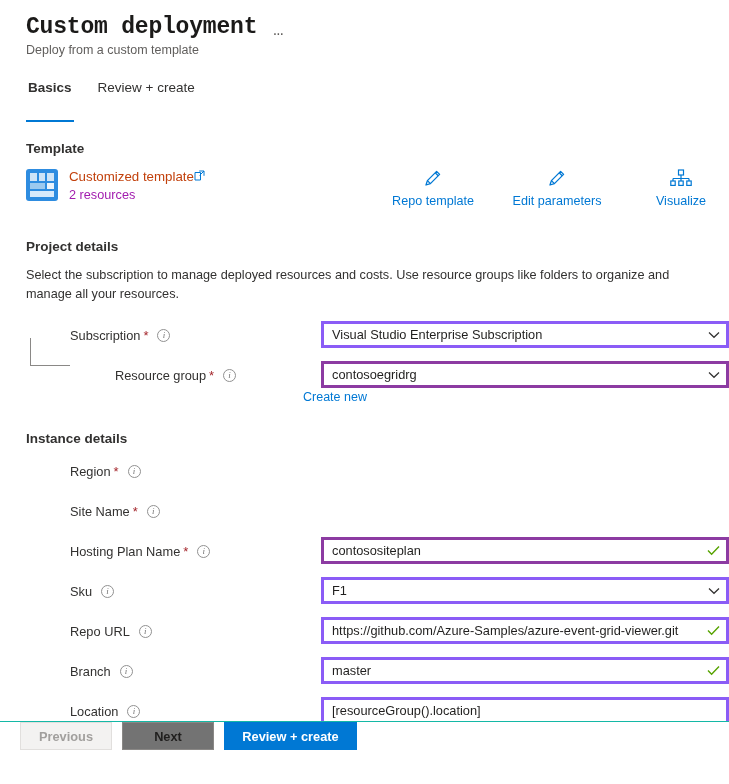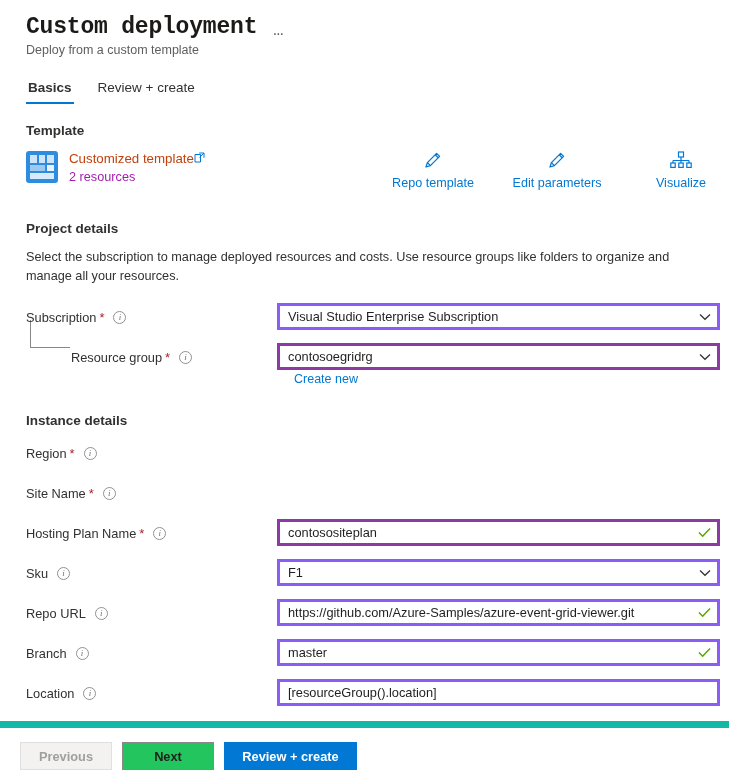--- a/index.html
+++ b/index.html
@@ -40,21 +40,21 @@
 
   
   .tabs {
     display: flex;
     gap: 22px;
     margin: 21px 0 0 26px;
   }
   .tab {
     font-size: 13.5px;
     color: #323130;
-    padding: 2px 2px 7px 2px;
+    padding: 2px 2px 25px 2px;
     cursor: pointer;
     border-bottom: 2px solid transparent;
   }
   .tab.active {
     font-weight: 700;
     border-bottom-color: #0078d4;
   }
 
   
   .section-heading {
@@ -131,20 +131,21 @@
   .project-details { margin: 22px 0 0 26px; }
   .project-details .section-desc { margin-top: 12px; }
 
   
   .form { margin-left: 26px; position: relative; }
   .row {
     display: flex;
     align-items: flex-start;
     height: 40px;
     position: relative;
+    margin-left: 44px;
   }
   .label-cell {
     width: 251px;
     flex: none;
     display: flex;
     align-items: center;
     height: 27px;
     font-size: 12.8px;
     color: #323130;
     gap: 5px;
@@ -195,21 +196,21 @@
   }
   .check {
     position: absolute;
     right: 9px; top: 0;
     height: 27px;
     display: flex; align-items: center;
     pointer-events: none;
   }
   .create-new {
     position: absolute;
-    left: 268px;
+    left: 233px;
     top: 29px;
     font-size: 12.5px;
     color: #0078d4;
     cursor: pointer;
   }
 
   
   .connector {
     position: absolute;
     left: 4px;
@@ -220,35 +221,35 @@
     border-bottom: 1px solid #8a8886;
   }
 
   .instance-heading { margin: 18px 0 11px 26px; }
 
   
   .footer {
     position: absolute;
     left: 0; right: 0; bottom: 0;
     height: 63px;
-    border-top: 7px solid #14b8a6;
+    border-top: 1px solid #14b8a6;
     background: #fff;
     display: flex;
-    align-items: center;
+    align-items: flex-start;
     gap: 10px;
     padding-left: 20px;
   }
   .btn {
     height: 28px;
     min-width: 92px;
     font-family: "Liberation Sans", sans-serif;
     font-size: 12.8px;
     font-weight: 600;
     border: 1px solid #8a8886;
-    background: #22c55e;
+    background: #737373;
     color: #201f1e;
     cursor: pointer;
     padding: 0 14px;
   }
   .btn.disabled {
     color: #a19f9d;
     border-color: #e1dfdd;
     background: #f3f2f1;
     cursor: default;
   }

